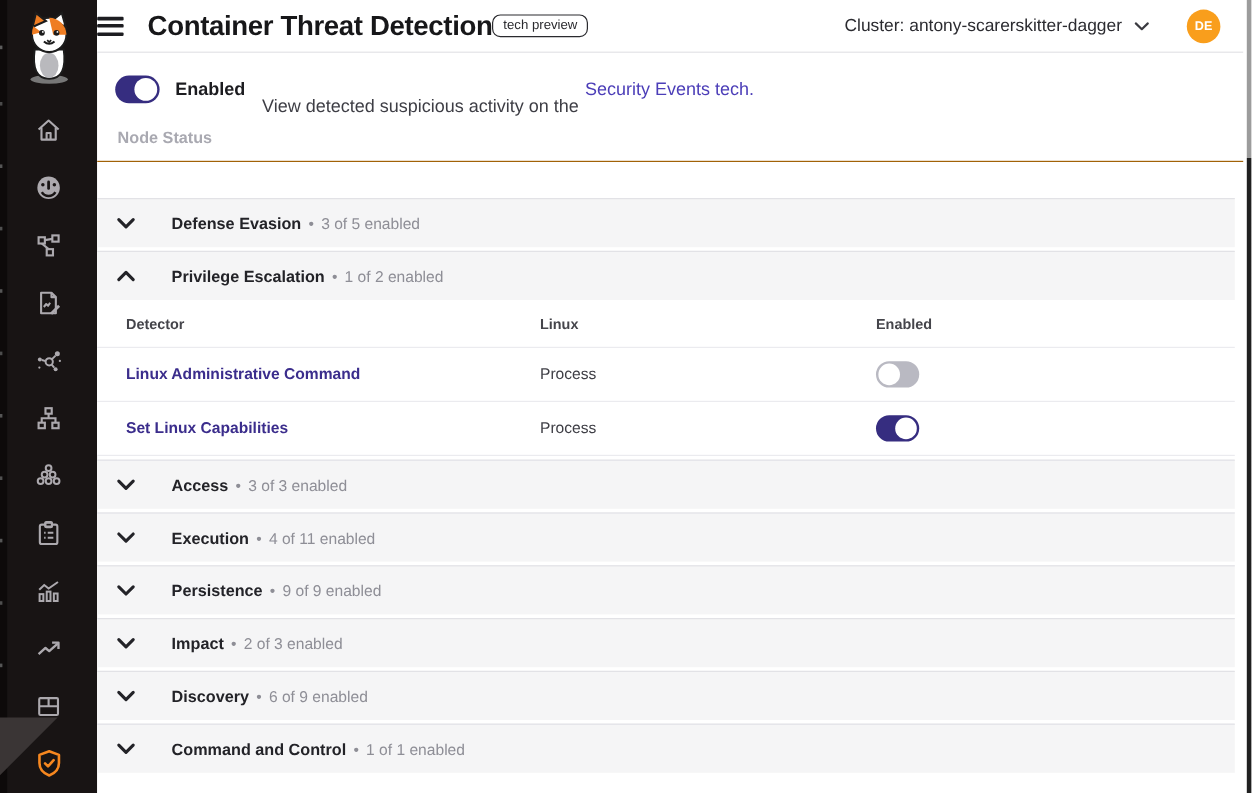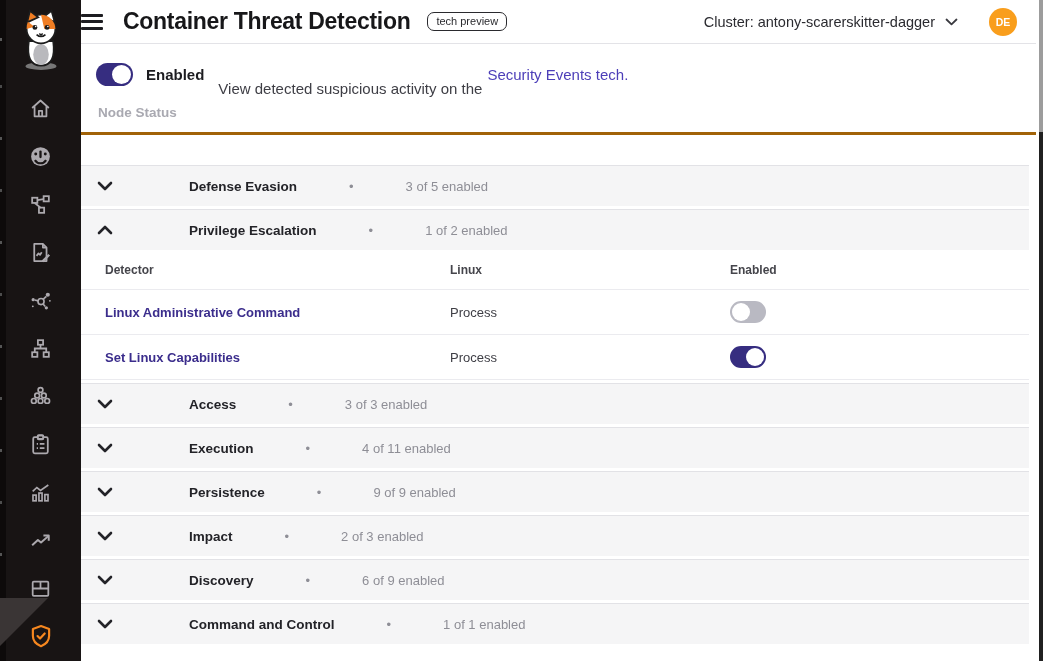--- a/index.html
+++ b/index.html
@@ -25,48 +25,48 @@
     background:linear-gradient(#9c9c9c 0 132px,#202020 132px 100%); }
 
   
   .main { position:absolute; left:81px; top:0; width:955px; height:661px; background:#fff; }
 
   .topbar { height:44px; display:flex; align-items:center; padding-right:19px;
     border-bottom:1px solid #e3e3e7; background:#fff; }
   .hamburger { width:22px; height:16px; display:flex; flex-direction:column; justify-content:space-between; cursor:pointer; }
   .hamburger span { display:block; height:3px; background:#1d1d21; border-radius:1px; }
   .page-title { margin-left:20px; font-size:23px; font-weight:700; color:#171719; letter-spacing:-0.3px; white-space:nowrap; }
-  .badge { margin-left:17px; font-size:11px; color:#2a2a2e; border:1.5px solid #2a2a2e; border-radius:7px;
+  .badge { font-size:11px; color:#2a2a2e; border:1.5px solid #2a2a2e; border-radius:7px;
     padding:2px 8px 3px; white-space:nowrap; }
   .top-spacer { flex:1; }
   .cluster-select { display:flex; align-items:center; cursor:pointer; }
   .cluster-label { font-size:14.5px; color:#2b2b30; white-space:nowrap; }
   .cluster-chevron { margin-left:10px; display:flex; }
   .avatar { margin-left:31px; width:28px; height:28px; border-radius:50%; background:#f99e1c; color:#fff;
     font-size:10.5px; font-weight:700; display:flex; align-items:center; justify-content:center; cursor:pointer; }
 
   .status-row { display:flex; align-items:center; padding-left:15px; margin-top:17px; height:26px; }
   .toggle { position:relative; width:37px; height:23px; border-radius:12px; background:#b9b9c2; cursor:pointer; flex:none; }
   .toggle .knob { position:absolute; top:2px; left:2px; width:19px; height:19px; border-radius:50%; background:#fff; }
   .toggle.on { background:#362d80; }
   .toggle.on .knob { left:auto; right:2px; }
   .status-label { margin-left:13px; font-size:15px; font-weight:700; color:#1c1c20; }
   .status-desc { margin-left:14px; font-size:15px; color:#3e3e45;margin-top:28px; }
   .status-link { margin-left:5px; font-size:15px; color:#4c3eb8; cursor:pointer; }
 
-  .tabbar { display:flex; align-items:flex-end; margin-top:13px; height:35px; border-bottom:3px solid #a16207; }
+  .tabbar { display:flex; align-items:flex-end; margin-top:13px; height:35px; border-bottom:1px solid #a16207; }
   .tab { font-size:13.5px; font-weight:700; padding-bottom:12px; cursor:pointer; }
   .tab-inactive { margin-left:17px; color:#a9a9b1; }
   .tab-active { margin-left:23px; padding-left:16px; padding-right:17px; color:#1c1c20;
     border-bottom:3px solid #f68a1e; margin-bottom:-2px; padding-bottom:11px; }
 
   .content { margin-top:30px; padding-right:7px; }
 
   .acc-row { height:41px; background:#f5f5f6; border-top:1px solid #e2e2e6; margin-top:3px;
-    display:flex; align-items:center; padding-left:16px; cursor:pointer;gap:46px; }
+    display:flex; align-items:center; padding-left:16px; cursor:pointer; }
   .acc-chevron { width:16px; display:flex; flex:none; }
   .acc-title { margin-left:30px; font-size:13.5px; font-weight:700; color:#232328; white-space:nowrap; }
   .acc-bullet { margin-left:6px; font-size:13px; color:#8e8e96; }
   .acc-summary { margin-left:6px; font-size:13px; color:#8e8e96; white-space:nowrap; }
 
   .det-table { background:#fff; }
   .det-head { display:flex; align-items:center; height:40px; border-bottom:1px solid #ebebef; }
   .det-row { display:flex; align-items:center; height:45px; border-bottom:1px solid #ebebef; }
   .col-detector { width:369px; padding-left:24px; flex:none; }
   .col-vector { width:280px; flex:none; }

